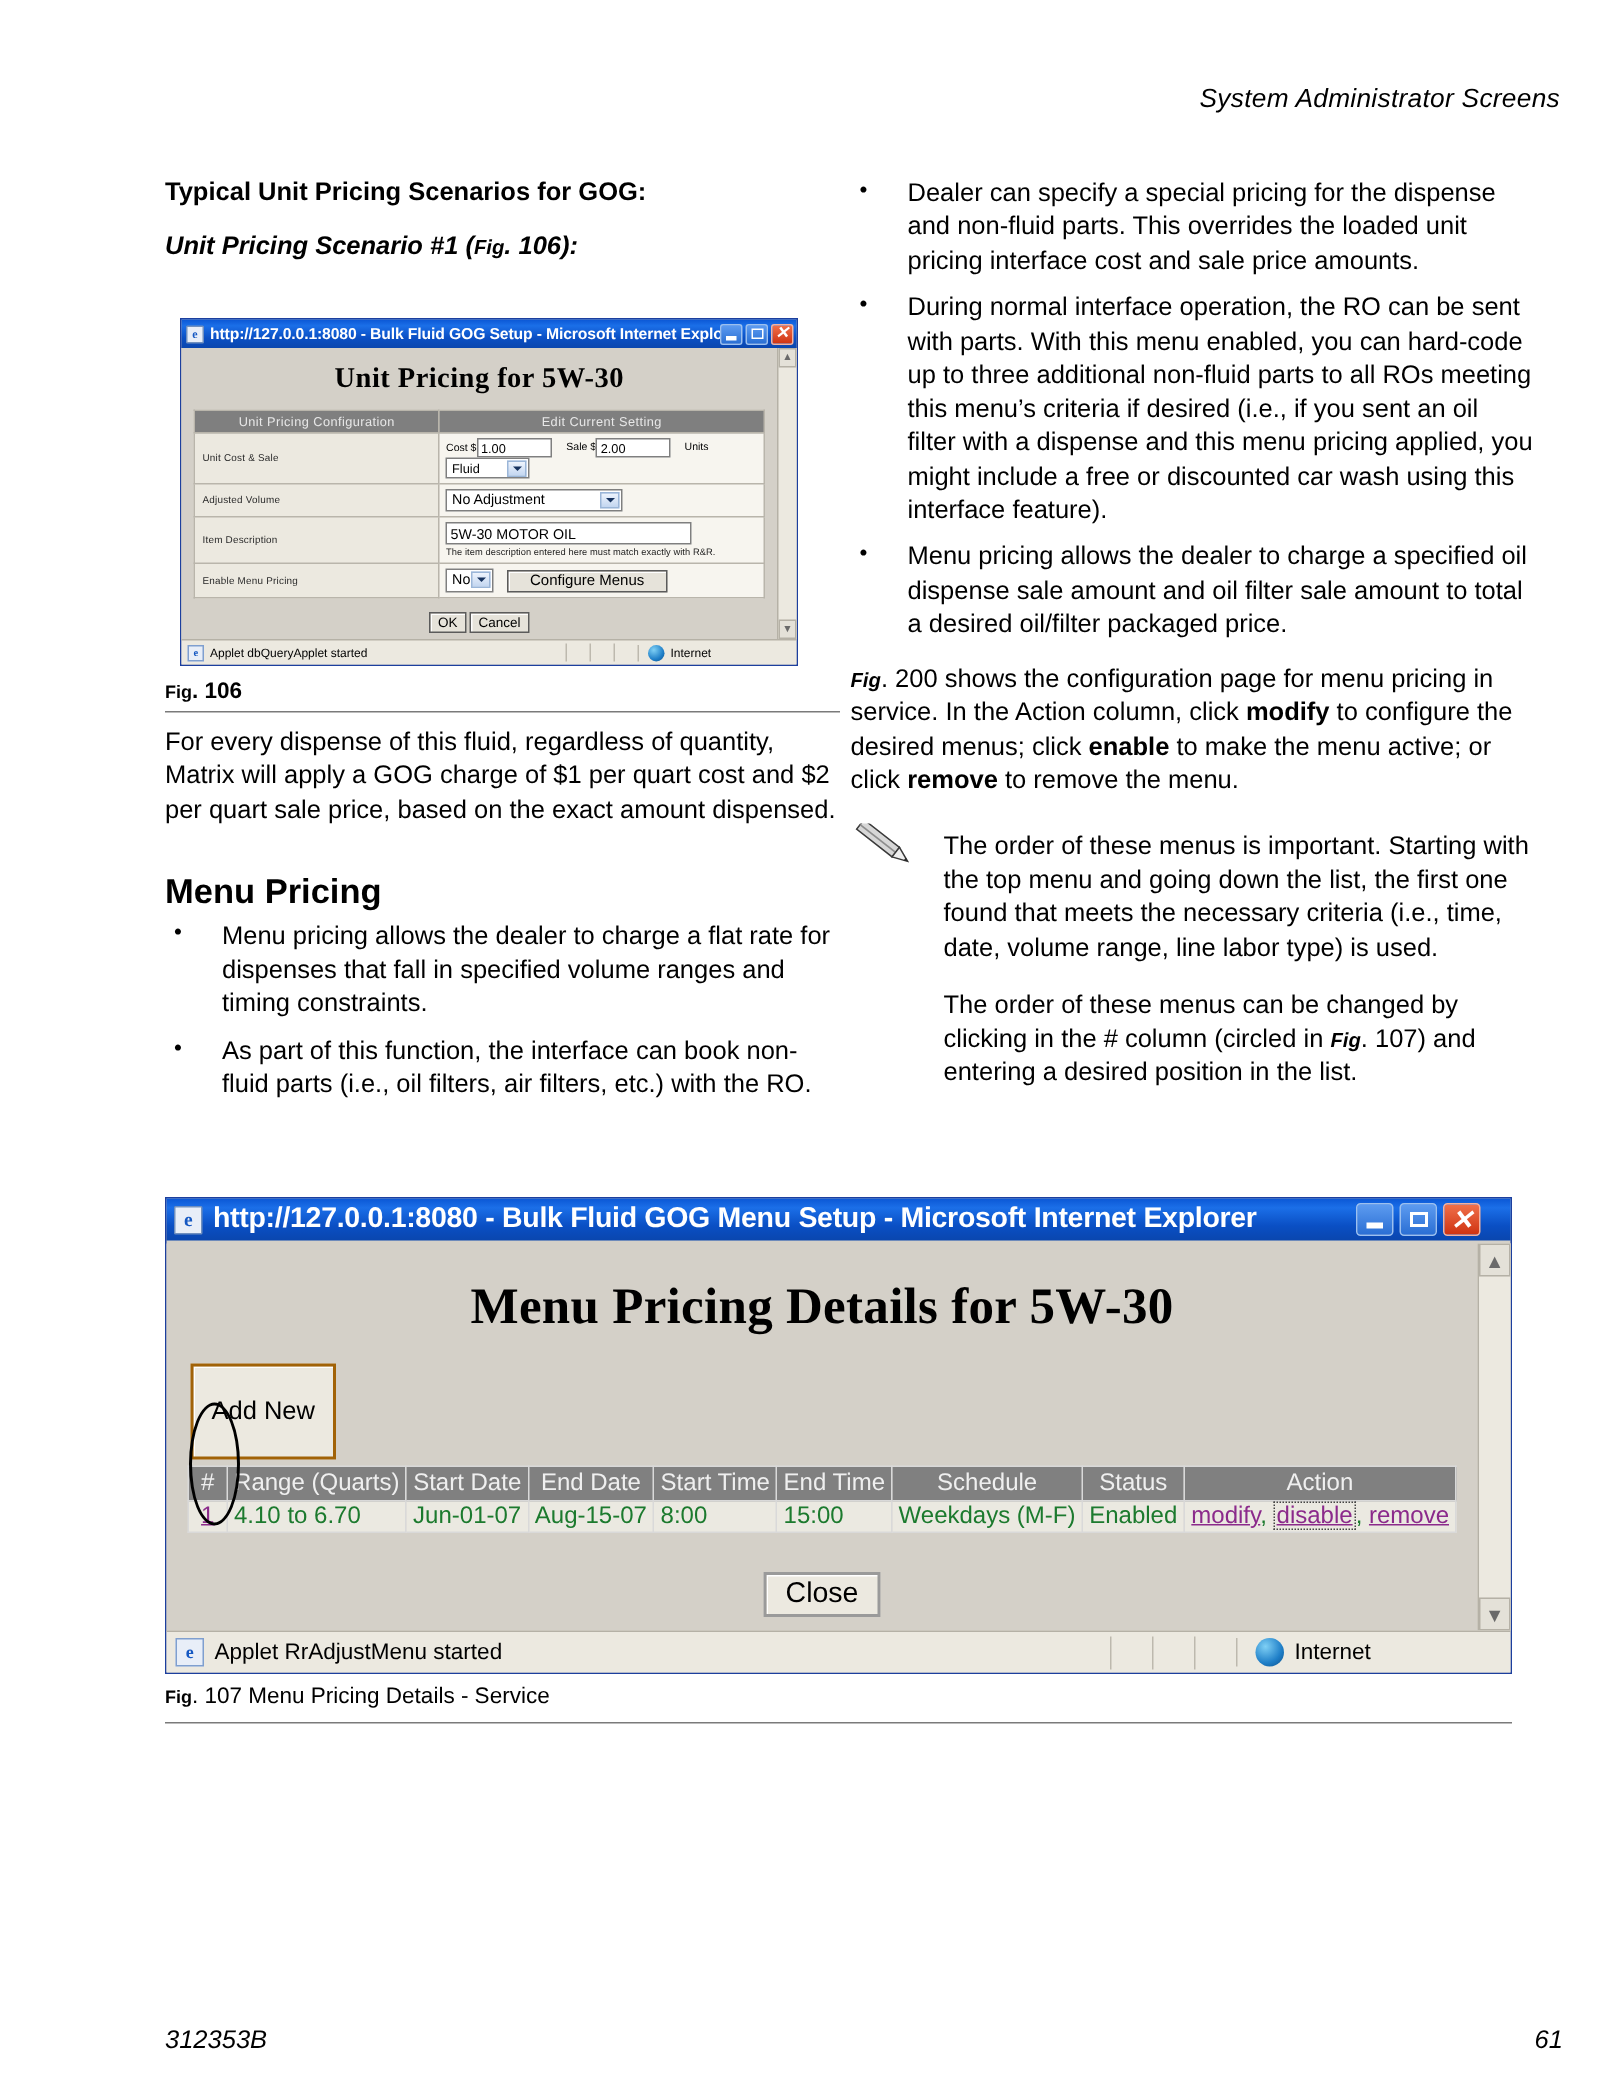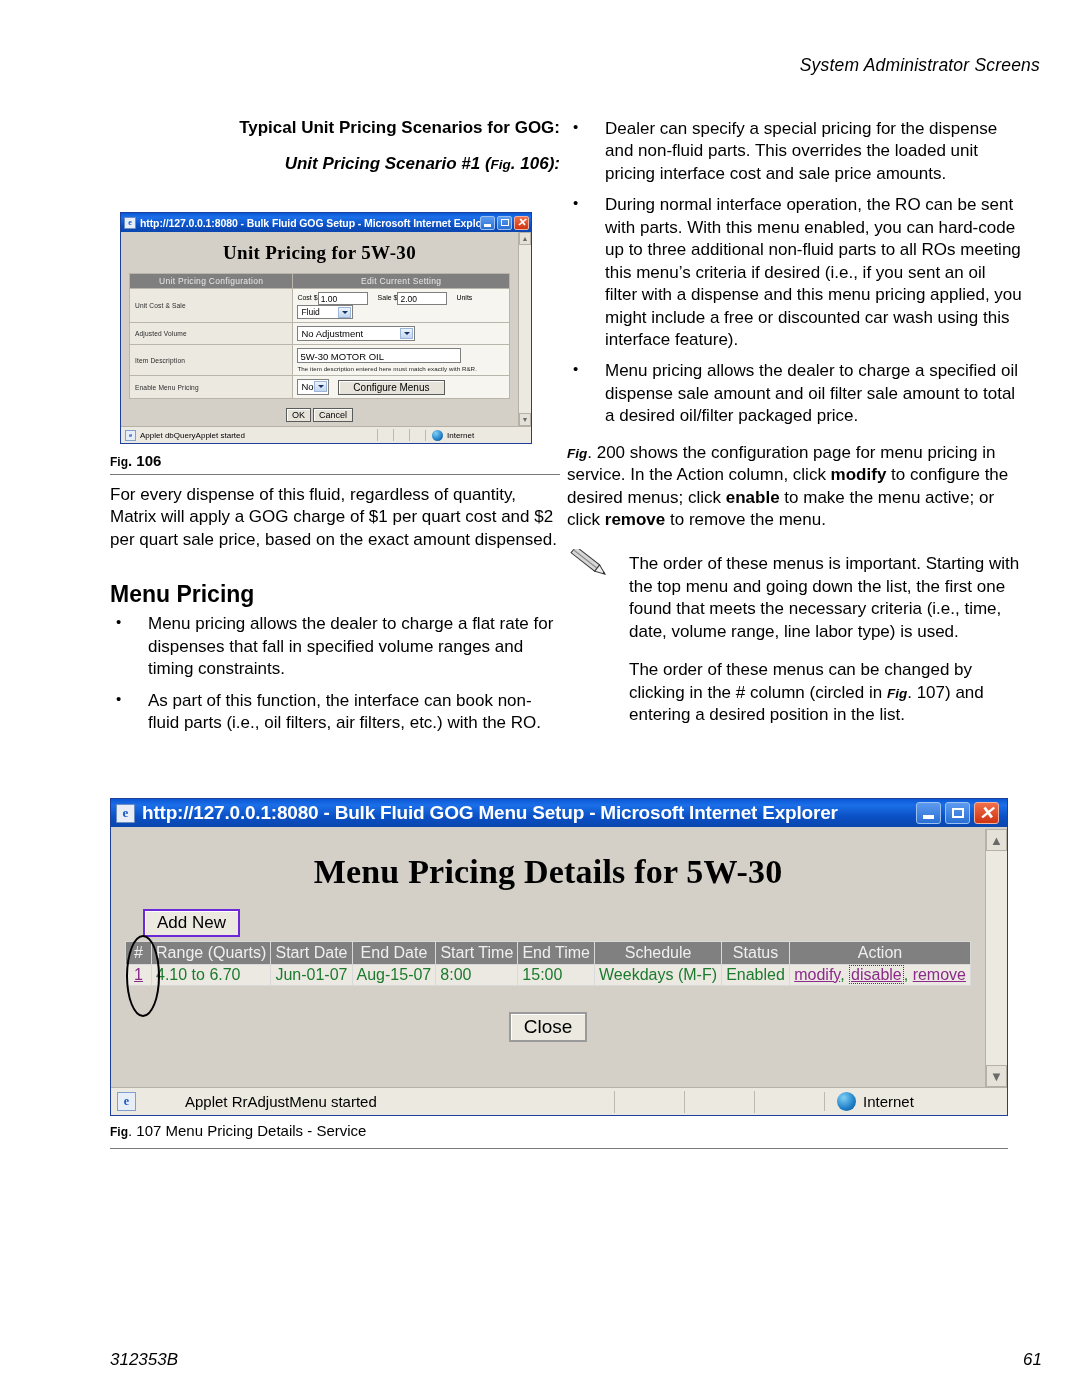--- a/index.html
+++ b/index.html
@@ -13,21 +13,21 @@
     overflow:hidden;
   }
 
   
   .running-head{
     position:absolute; top:55px; right:40px;
     font-style:italic; font-size:17.5px; letter-spacing:.2px;
   }
 
   
-  .col-left{ position:absolute; left:110px; top:118px; width:450px;text-align:right; }
+  .col-left{ position:absolute; left:110px; top:118px; width:450px; }
   .col-right{ position:absolute; left:567px; top:118px; width:455px; }
 
   h3.sub-head{
     font-size:17px; font-weight:bold; margin:0 0 16px 0; line-height:1.2;
   }
   h3.sub-head-ital{
     font-size:17px; font-weight:bold; font-style:italic; margin:0 0 8px 0;
   }
   .smallcaps{ font-size:13.5px; font-style:italic; font-weight:bold;}
 
@@ -170,41 +170,41 @@
   .figcap .fc{ font-size:15px; font-weight:bold;}
   .figcap .fcsm{ font-size:12px; font-weight:bold;}
   .rule{ position:absolute; background:#7a7a7a; height:1px;}
 
   
   .win107{
     position:absolute; left:110px; top:798px;
     width:898px; height:318px;
     border:1px solid #1c3f9e; background:#d4d0c8;
   }
-  .win107 .tbar{ height:28px; padding:0 8px 0 5px;}
+  .win107 .tbar{ height:28px; padding:0 20px 0 5px;}
   .win107 .tbar .ico{ width:19px;height:19px;margin-right:7px;}
   .win107 .tbar .ico:after{font-size:13px;}
   .win107 .tbar .ttl{ font-size:19px; letter-spacing:-.2px;}
   .win107 .tbtns{ gap:4px;}
   .win107 .tbtn{ width:25px;height:22px;border-radius:3px;}
   .win107 .tbtn .min{width:11px;height:4px;margin-top:8px;}
   .win107 .tbtn .max{width:12px;height:10px;border-width:2px;}
   .win107 .tbtn .x{font-size:18px;}
 
   .win107 .client{
     position:absolute;left:0;right:0;top:30px;bottom:28px;display:flex;background:#d4d0c8;
   }
   .page107{ flex:1; position:relative; padding:10px 14px 0 14px; overflow:hidden;}
   .page107 h1{
     text-align:center;font-family:"Liberation Serif",serif;
     font-size:34px;font-weight:bold;margin:14px 0 18px 0;letter-spacing:.2px;
   }
   .addnew{
-    display:inline-block;border:2px solid #6d28d9;background:#ece9e0;
-    font-size:17px;padding:2px 12px;margin:0 0 4px 18px;
+    display:inline-block;border:2px solid #a16207;background:#ece9e0;
+    font-size:17px;padding:20px 12px;margin:0 0 4px 2px;
     box-shadow: inset 1px 1px 0 #fff;
   }
   table.t107{ width:100%; border-collapse:collapse; }
   table.t107 th{
     background:#808080;color:#efefef;font-weight:normal;font-size:16px;
     border:1px solid #d9d9d9;padding:2px 4px;white-space:nowrap;
   }
   table.t107 td{
     background:#ebe9e1;border:1px solid #d9d9d9;font-size:16px;
     color:#1c7a2e;padding:1px 4px;white-space:nowrap;
@@ -212,21 +212,21 @@
   table.t107 td.num{ text-align:center;width:26px;}
   .lnk{ color:#8b2a8b; text-decoration:underline; }
   .lnk.dotted{ border:1px dotted #444; padding:0 1px; }
   .closerow{ text-align:center; margin-top:26px;}
   .closebtn{
     display:inline-block;border:2px solid #9a9a9a;background:#ece9e0;
     font-size:19px;padding:2px 13px;box-shadow: inset 1px 1px 0 #fff;
   }
   .win107 .sbar-v{ width:22px; }
   .win107 .sb-arrow{ height:22px; font-size:13px;}
-  .win107 .statusbar{ height:28px; font-size:15px; padding:0 3px;gap:42px;}
+  .win107 .statusbar{ height:28px; font-size:15px; padding:0 3px;}
   .win107 .statusbar .sicon{ width:19px;height:19px;margin:0 7px 0 3px;}
   .win107 .statusbar .sicon:after{font-size:12px;}
   .win107 .statusbar .seg{ width:28px;height:22px;}
   .win107 .statusbar .zone{ width:180px; gap:7px; padding-left:12px;}
   .win107 .globe{ width:19px;height:19px;}
 
   .ellipse{
     position:absolute; border:2.5px solid #000; border-radius:50%;
     pointer-events:none;
   }

